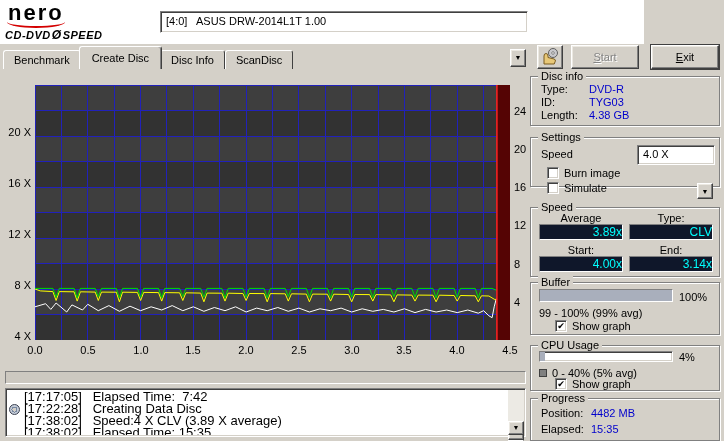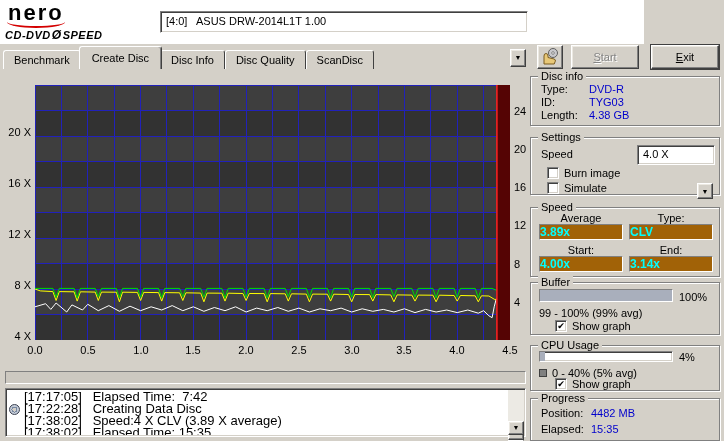--- a/index.html
+++ b/index.html
@@ -67,35 +67,35 @@
   .sb-glyph { font-size:7px; line-height:12px; display:block; }
   .sb-thumb { position:absolute; left:0; top:14px; width:16px; height:13px; }
 
   
   .grp { position:absolute; left:530px; width:190px; border:1px solid #808080;
          box-shadow: 1px 1px 0 #fff, inset 1px 1px 0 #fff; }
   .grp-title { position:absolute; top:-7px; left:7px; background:#d4d0c8; padding:0 3px; font-size:11px; }
   .lbl { position:absolute; color:#000; }
   .val { position:absolute; color:#0000cc; }
   #g-disc { top:76px; height:50px; }
-  #g-settings { top:137px; height:58px; }
+  #g-settings { top:137px; height:50px; }
   #g-speed { top:207px; height:70px; }
   #g-buffer { top:282px; height:53px; }
   #g-cpu { top:345px; height:46px; }
   #g-progress { top:398px; height:43px; }
 
   .mini-combo { position:absolute; left:106px; top:7px; width:78px; height:20px; }
   .mini-combo .combo-text { top:2px; }
   .checkbox { position:absolute; width:12px; height:12px; background:#fff; text-align:center; }
   .checkbox .check { font-size:9px; line-height:10px; display:block; }
   .cb-label { position:absolute; }
 
   .col-label { position:absolute; width:84px; text-align:center; }
-  .lcd { position:absolute; width:84px; height:16px; background:#a16207; color:#00ffff;
-         font-weight:bold; font-size:12px; text-align:left; line-height:14px;
+  .lcd { position:absolute; width:84px; height:16px; background:#0f172a; color:#00ffff;
+         font-weight:normal; font-size:12px; text-align:right; line-height:14px;
          border:1px solid; border-color:#808080 #fff #fff #808080; }
 
   .meter { position:absolute; height:13px; background:#fff; }
   .meter-fill { height:100%; background:#a9afbc; }
   .meter-pct { position:absolute; }
   .swatch { position:absolute; width:8px; height:8px; background:#808080; border:1px solid #404040; }
 </style>
 </head>
 <body>
 
@@ -124,21 +124,20 @@
     </button>
 
     <button class="btn start raised disabled"><span></span><span class="accel">S</span><span>tart</span></button>
     <button class="btn exit raised"><span></span><span class="accel">E</span><span>xit</span></button>
   </div>
 
   <div class="tabstrip">
     <div class="tab">Benchmark</div>
     <div class="tab active">Create Disc</div>
     <div class="tab">Disc Info</div>
-    <div class="tab">Disc Quality</div>
     <div class="tab">ScanDisc</div>
   </div>
 
   <div class="chart-wrap">
     <svg id="plot-svg" viewBox="0 0 475 255" preserveAspectRatio="none">
         <rect x="0" y="0.0" width="475" height="25.5" fill="#3e3e3e"></rect>
         <rect x="0" y="25.5" width="475" height="25.5" fill="#323232"></rect>
         <rect x="0" y="51.0" width="475" height="25.5" fill="#3e3e3e"></rect>
         <rect x="0" y="76.5" width="475" height="25.5" fill="#323232"></rect>
         <rect x="0" y="102.0" width="475" height="25.5" fill="#3e3e3e"></rect>

